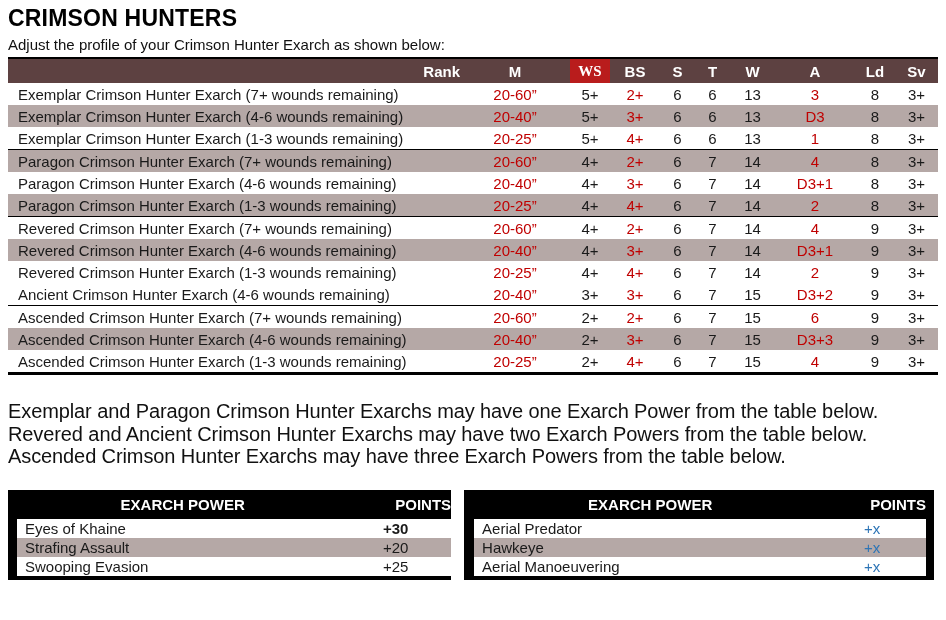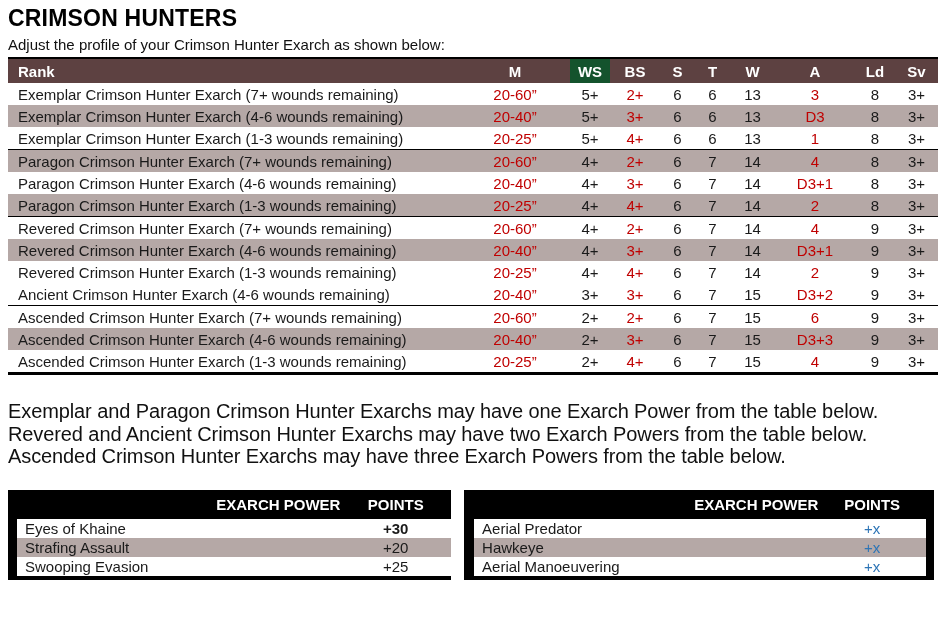--- a/index.html
+++ b/index.html
@@ -5,35 +5,35 @@
   html,body{margin:0;padding:0;background:#fff;}
   .page{width:946px;height:620px;box-sizing:border-box;background:#fff;
         font-family:"Liberation Sans",sans-serif;color:#1a1a1a;padding:3px 12px 0 8px;overflow:hidden;}
   .page-title{font-size:23px;font-weight:bold;color:#000;margin:2px 0 4px 0;letter-spacing:.2px;}
   .intro{font-size:15px;margin:0 0 4px 0;color:#111;}
 
   
   table.profile{width:930px;border-collapse:collapse;table-layout:fixed;font-size:15px;
                 border-top:2px solid #000;border-bottom:3px solid #000;}
   .profile th{color:#fff;font-weight:bold;height:24px;text-align:center;padding:0;font-size:15px;}
-  .profile th.rank-h{text-align:left;padding-left:10px;margin-top:48px;}
+  .profile th.rank-h{text-align:right;padding-left:10px;margin-top:48px;}
   .profile td{height:22px;text-align:center;padding:0;white-space:nowrap;overflow:hidden;}
   .profile td:first-child{text-align:left;padding-left:10px;}
   .profile tbody tr.stripe td{background:var(--stripe);}
   .profile td.red{color:var(--red);}
   .profile tr.group-start td{border-top:1.5px solid #000;}
 
   .note{font-size:20px;line-height:22.5px;margin:25px 0 0 0;width:934px;letter-spacing:-0.1px;color:#111;}
 
   
   .powers{display:flex;gap:13px;margin-top:22px;}
   table.power{border-collapse:collapse;table-layout:fixed;font-size:15px;}
-  .power th{background:#000;color:#fff;font-weight:bold;height:29px;text-align:right;
+  .power th{background:#000;color:#fff;font-weight:bold;height:29px;text-align:center;
             padding:0 0 0 8px;font-size:15px;}
-  .power th.pts-h{text-align:center;padding-left:0;}
+  .power th.pts-h{text-align:right;padding-left:0;}
   .power td{height:19px;padding:0 0 0 8px;white-space:nowrap;overflow:hidden;}
   .power td.pts{text-align:center;padding-left:0;}
   .power tbody tr.stripe td{background:var(--stripe);}
   .power-0{width:445px;border-left:9px solid #000;border-bottom:4px solid #000;}
   .power-1{width:472px;border-left:10px solid #000;border-right:8px solid #000;border-bottom:4px solid #000;}
 </style>
 </head>
 <body>
 
 <div class="page">
@@ -51,21 +51,21 @@
         <col style="width:35px">
       <col style="width:45px">
         <col style="width:80px">
         <col style="width:40px">
         <col style="width:43px">
     </colgroup>
     <thead>
       <tr>
         <th class="rank-h" style="background: rgb(93, 65, 65);">Rank</th>
         <th style="background: rgb(93, 65, 65);">M</th>
-        <th style="background: #14532d;">WS</th>
+        <th style="background: #b91c1c; font-family: Liberation Serif, serif;">WS</th>
         <th style="background: rgb(93, 65, 65);">BS</th>
         <th style="background: rgb(93, 65, 65);">S</th>
         <th style="background: rgb(93, 65, 65);">T</th>
         <th style="background: rgb(93, 65, 65);">W</th>
         <th style="background: rgb(93, 65, 65);">A</th>
         <th style="background: rgb(93, 65, 65);">Ld</th>
         <th style="background: rgb(93, 65, 65);">Sv</th>
       </tr>
     </thead>
     <tbody>

